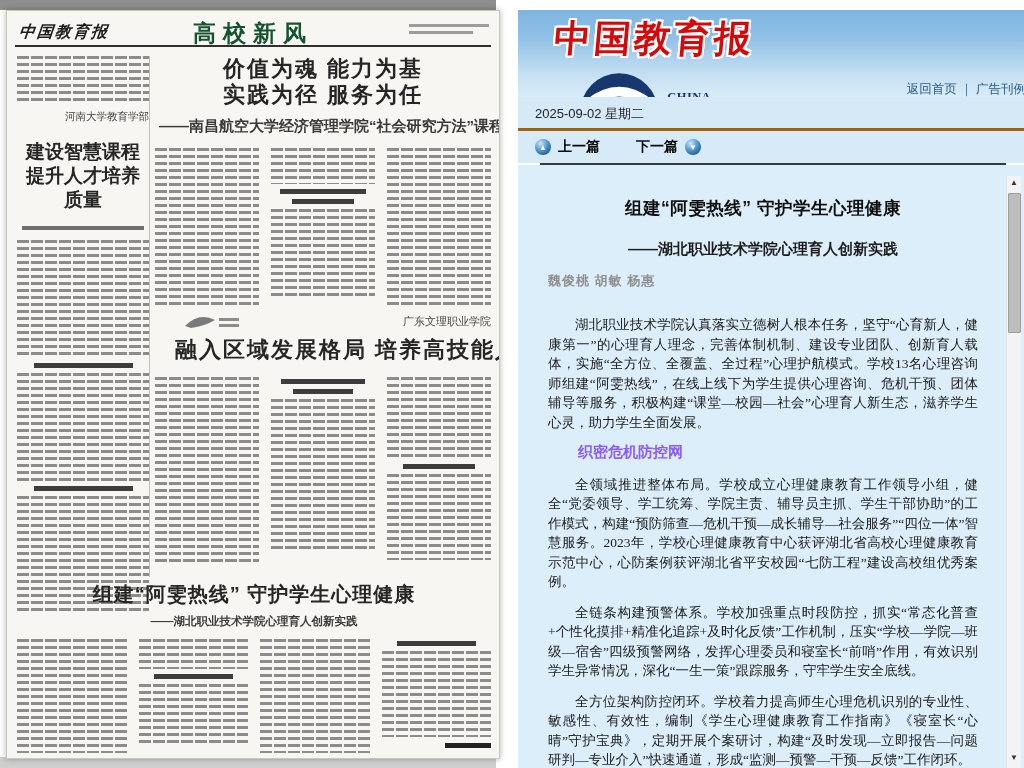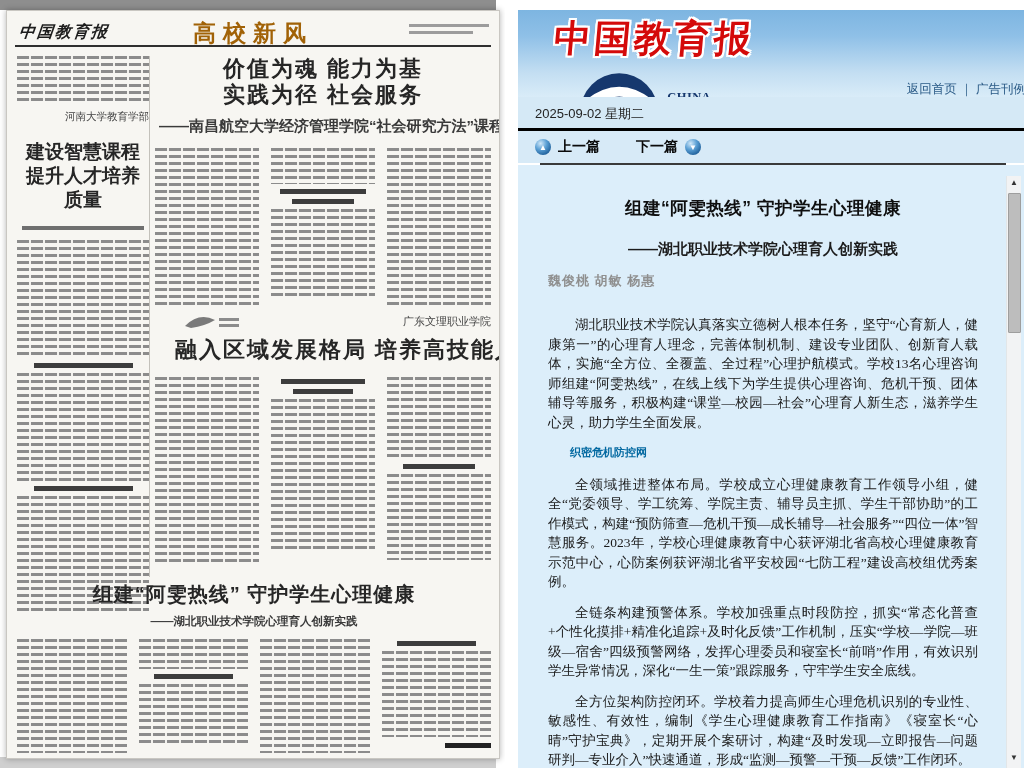--- a/index.html
+++ b/index.html
@@ -10,21 +10,21 @@
   #left{position:absolute;left:0;top:0;width:500px;height:768px;background:#fff;}
   .strip-top{position:absolute;left:0;top:0;width:496px;height:10px;background:#8e8e8e;}
   .strip-bottom{position:absolute;left:0;top:757px;width:496px;height:11px;background:#cfcfcf;}
   .page{position:absolute;left:6px;top:10px;width:492px;height:747px;background:#f7f6f2;
         border:1px solid #c9c7c2;box-shadow:0 0 6px rgba(0,0,0,.3);overflow:hidden;}
   .masthead{position:absolute;left:12px;top:11px;font-family:"DejaVu Serif",serif;
             font-style:italic;font-weight:bold;font-size:16px;color:#1d1d1d;
             letter-spacing:2px;transform:skewX(-6deg);}
   .section-title{position:absolute;left:0;right:0;top:7px;text-align:center;
                  font-family:"DejaVu Serif",serif;font-weight:bold;font-size:23px;
-                 color:#a16207;letter-spacing:7px;}
+                 color:#14532d;letter-spacing:7px;}
   .dateline{position:absolute;right:10px;top:13px;width:80px;}
   .dateline .bar{height:3px;background:#9c9c9c;margin-bottom:4px;}
   .head-rule{position:absolute;left:8px;right:8px;top:34px;height:2px;background:#2f2f2f;}
 
   .sim{background-image:
         repeating-linear-gradient(to right, rgba(247,246,242,0) 0 12px, rgba(247,246,242,.95) 12px 14px),
         repeating-linear-gradient(to bottom,#8c8c8c 0 3px, rgba(0,0,0,0) 3px 7px);}
   .sub-bar{height:5px;background:#3d3d3d;margin:5px auto;}
   .deck-bar{height:4px;background:#6f6f6f;margin:0 auto;}
   .kicker{text-align:right;color:#454545;font-size:10.5px;}
@@ -52,39 +52,39 @@
   .r-logo{position:absolute;left:36px;top:4px;font-family:"Liberation Serif",serif;
           font-weight:bold;font-size:37px;color:#d40a0a;letter-spacing:3px;transform:skewX(-5deg);
           text-shadow:-2px -2px 0 #fff,2px -2px 0 #fff,-2px 2px 0 #fff,2px 2px 0 #fff,
                       0 2px 0 #fff,0 -2px 0 #fff,2px 0 0 #fff,-2px 0 0 #fff;}
   .r-logo-en{position:absolute;left:58px;top:59px;display:flex;align-items:center;gap:5px;
              color:#16386e;font-family:"Liberation Serif",serif;font-weight:bold;
              font-size:12.5px;letter-spacing:.4px;}
   .r-links{position:absolute;right:-2px;top:71px;font-size:12.5px;color:#2a5a86;white-space:nowrap;}
   .r-links .link{cursor:pointer;}
   .r-datebar{position:absolute;left:13px;right:0;top:97px;height:31px;background:#d5e9f6;
-             border-bottom:3px solid #000000;}
+             border-bottom:3px solid #a16207;}
   .r-date{position:absolute;left:17px;top:8px;font-size:13px;color:#222;}
   .r-navrow{position:absolute;left:13px;right:0;top:131px;height:32px;background:#d7eaf7;
             display:flex;align-items:center;padding-left:17px;gap:7px;}
   .sphere{width:16px;height:16px;border-radius:50%;flex:0 0 16px;
           background:radial-gradient(circle at 35% 28%, #cfe7f8, #5a9fd4 40%, #155590 85%);
           color:#fff;font-size:8px;display:flex;align-items:center;justify-content:center;cursor:pointer;}
   .nav-label{font-size:14px;color:#0a0a0a;font-weight:bold;cursor:pointer;}
   .nav-gap{width:22px;}
   .r-navline{position:absolute;left:35px;width:466px;top:163px;height:2px;background:#3a3a3a;}
   .r-article{position:absolute;left:13px;right:0;top:165px;bottom:0;background:#dceefa;
              padding:31px 46px 0 30px;box-sizing:border-box;}
   .r-title{text-align:center;font-size:17.5px;font-weight:bold;color:#0f0f0f;letter-spacing:.5px;}
   .r-subtitle{text-align:center;font-size:15px;font-weight:bold;color:#1c1c1c;margin-top:20px;}
   .r-authors{font-size:13px;color:#8f8f8f;margin-top:13px;letter-spacing:1px;font-weight:bold;}
   .r-body{margin-top:25px;font-family:"Liberation Serif",serif;font-size:13.5px;
           line-height:19.5px;color:#1a1a1a;text-align:justify;}
   .r-body p{margin:0 0 11px;text-indent:2em;}
-  .r-sechead{font-weight:bold;text-indent:2em;margin:2px 0 12px;font-size:11px;color:#0369a1;}
+  .r-sechead{font-weight:bold;text-indent:2em;margin:2px 0 12px;font-size:15px;color:#8b5cf6;}
   .scrollbar{position:absolute;left:501px;top:176px;width:14px;bottom:0;background:#f2f3f4;
              border-left:1px solid #e2e6e8;}
   .sb-btn{position:absolute;left:0;width:14px;height:14px;color:#333;font-size:8px;
           text-align:center;line-height:14px;cursor:pointer;}
   .sb-up{top:0;}
   .sb-down{bottom:3px;}
   .sb-thumb{position:absolute;left:1px;top:17px;width:11px;height:138px;background:#bdbdbd;
             border:1px solid #9e9e9e;border-radius:1px;cursor:grab;}
 </style>
 </head>
@@ -117,21 +117,21 @@
         <div class="sub-bar" style="width:75%;"></div>
         <div class="sim" style="height:108px;"></div>
         <div class="sub-bar" style="width:75%;"></div>
         <div class="sim" style="height:118px;"></div>
       </div>
       <div class="v-rule"></div>
 
       <div class="artB">
         <div class="np-headline hl">
           <div>价值为魂 能力为基</div>
-          <div>实践为径 社会服务</div>
+          <div>实践为径 服务为任</div>
         </div>
         <div class="sub">——南昌航空大学经济管理学院“社会研究方法”课程思政的创新实践</div>
         <div class="cols" style="margin-top:12px;height:160px;">
           <div class="sim"></div>
           <div>
             <div class="sim" style="height:36px;"></div>
             <div class="sub-bar" style="width:82%;"></div>
             <div class="sub-bar" style="width:60%;"></div>
             <div class="sim" style="height:90px;"></div>
           </div>

